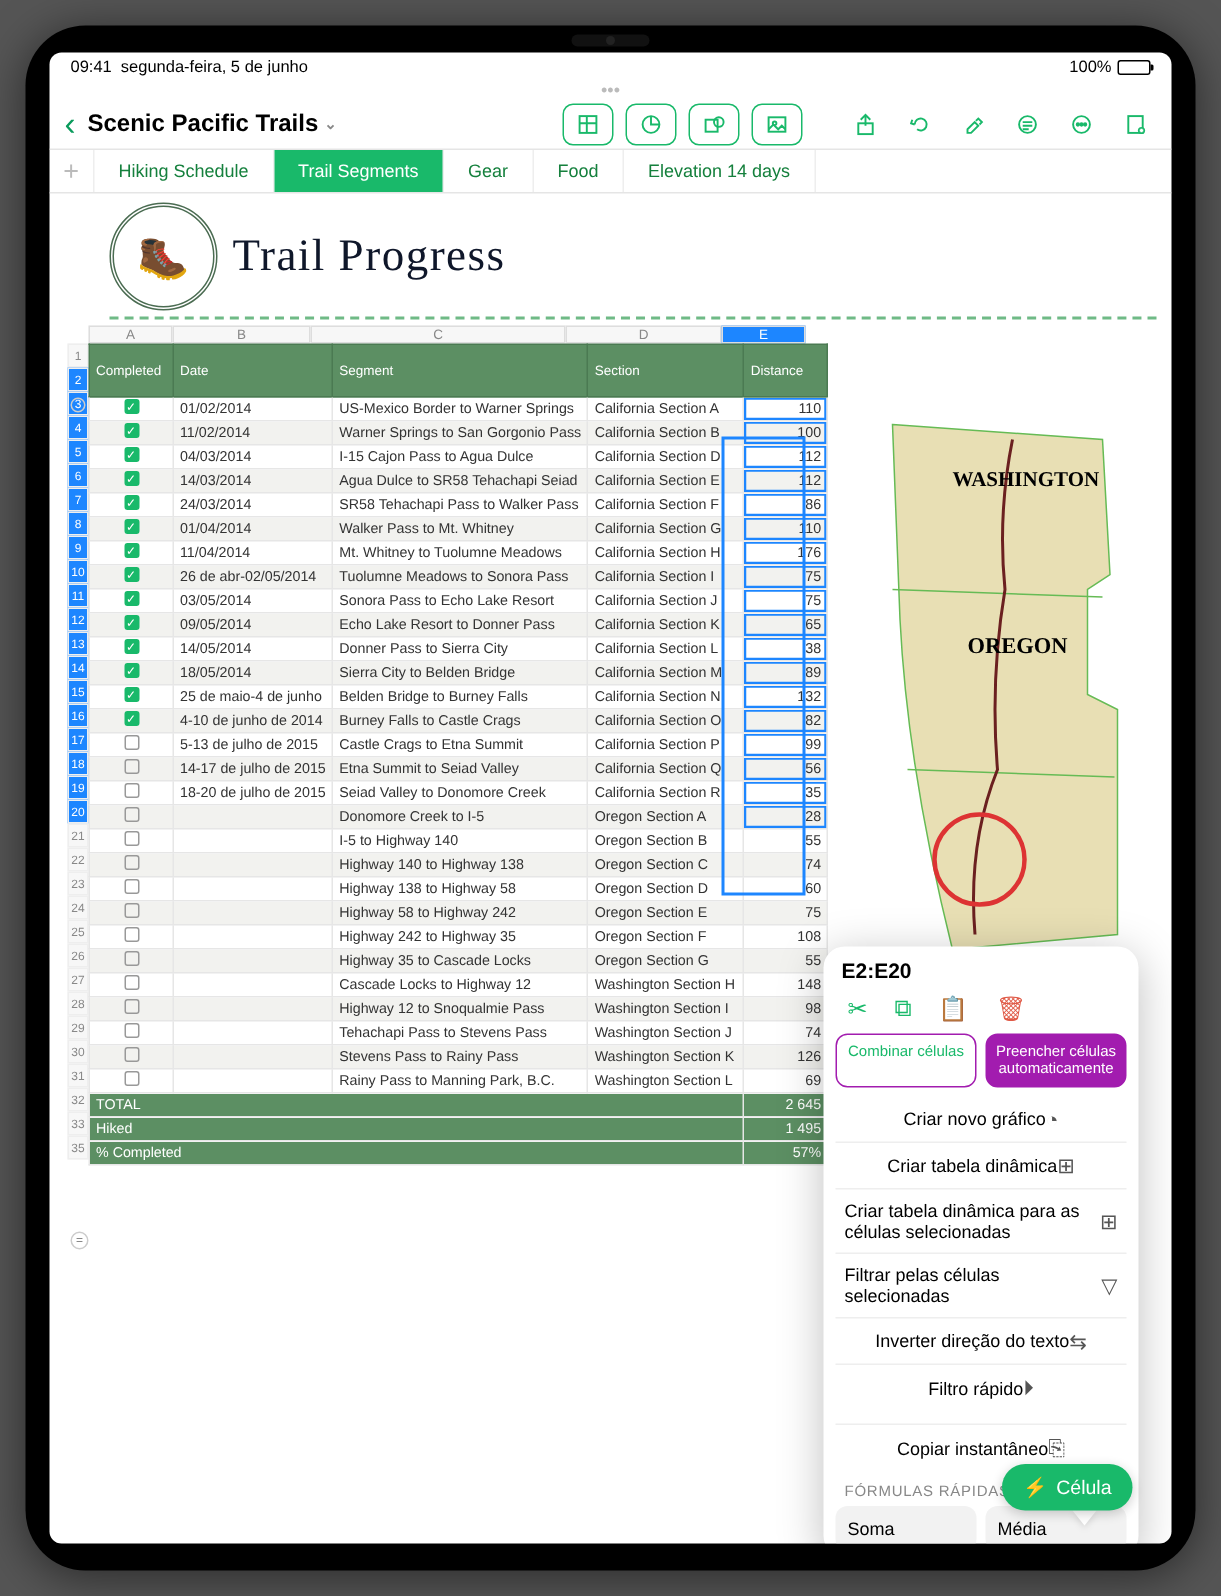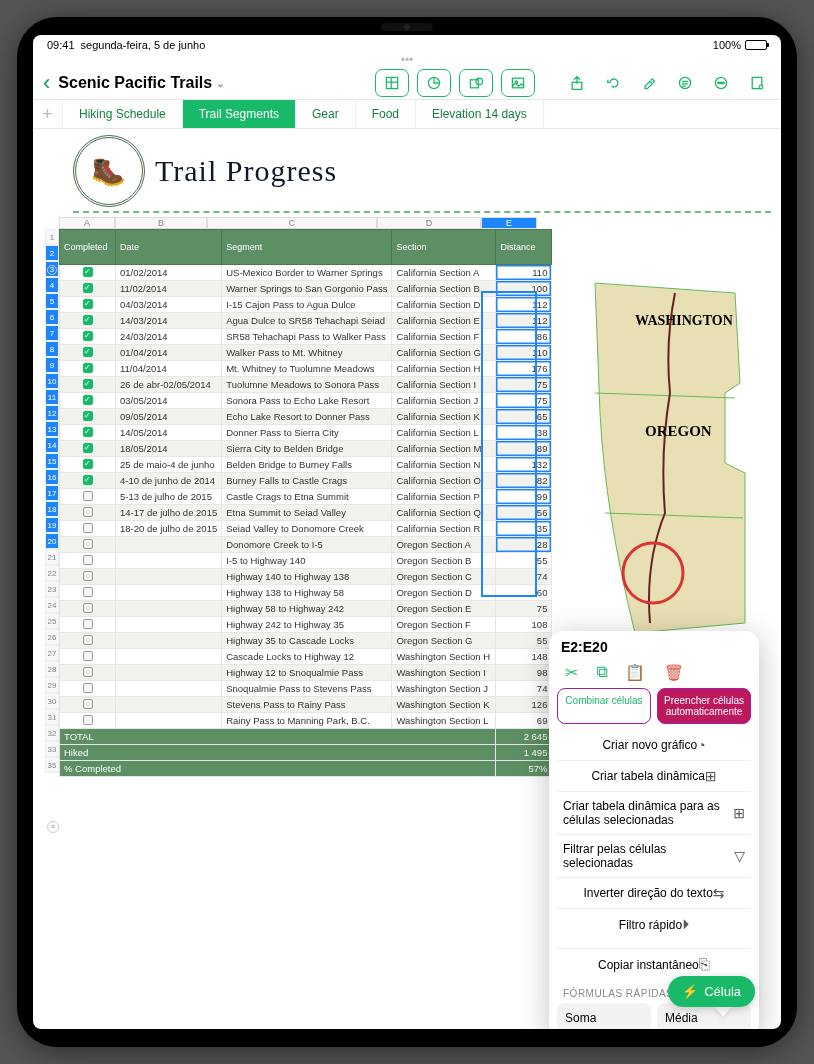--- a/index.html
+++ b/index.html
@@ -102,21 +102,21 @@
     position:absolute; right:22px; top:502px; width:210px;
     background:#fff; border-radius:14px; box-shadow:0 6px 30px rgba(0,0,0,.25);
     font-size:12px; padding:8px 8px 4px;
   }
   .popover h4 { font-size:14px; font-weight:600; margin:0 4px 6px;}
   .pop-icons { display:flex; gap:18px; padding:2px 8px 6px;}
   .pop-icons span { font-size:16px;}
   .pop-icons .cut{color:#19b96a}.pop-icons .copy{color:#19b96a}.pop-icons .paste{color:#bbb}.pop-icons .trash{color:#e05a47}
   .pop-btns { display:flex; gap:6px; margin-bottom:6px;}
   .pop-btn { flex:1; border:1px solid #a21caf; color:#19b96a; border-radius:8px; padding:6px 4px; font-size:10px; text-align:center;}
-  .pop-btn.fill { background:#be185d; color:#fff; }
+  .pop-btn.fill { background:#a21caf; color:#fff; }
   .pop-list .item { display:flex; justify-content:center; align-items:center; padding:7px 6px; border-top:0.5px solid #eee;}
   .pop-list .item:first-child{border-top:none}
   .pop-list .ic { font-size:14px; color:#555;}
   .pop-section { color:#888; font-size:10px; padding:8px 6px 4px; letter-spacing:.5px;}
   .formula-row { display:flex; gap:6px;}
   .formula-row .fbtn { flex:1; background:#f2f2f2; border-radius:8px; padding:8px; text-align:left; font-size:12px;}
 
   .cell-fab {
     position:absolute; right:26px; bottom:22px;
     background:#19b96a; color:#fff; border-radius:20px;
@@ -476,21 +476,21 @@
               <tr>
                 <td class="cA" style="text-align:center"><span class="chk "></span></td>
                 <td class="cB"></td>
                 <td class="cC">Highway 12 to Snoqualmie Pass</td>
                 <td class="cD">Washington Section I</td>
                 <td class="cE rt">98</td>
               </tr>
               <tr>
                 <td class="cA" style="text-align:center"><span class="chk "></span></td>
                 <td class="cB"></td>
-                <td class="cC">Snoqualmie Pass to Stevens Pass</td>
+                <td class="cC">Tehachapi Pass to Stevens Pass</td>
                 <td class="cD">Washington Section J</td>
                 <td class="cE rt">74</td>
               </tr>
               <tr>
                 <td class="cA" style="text-align:center"><span class="chk "></span></td>
                 <td class="cB"></td>
                 <td class="cC">Stevens Pass to Rainy Pass</td>
                 <td class="cD">Washington Section K</td>
                 <td class="cE rt">126</td>
               </tr>

